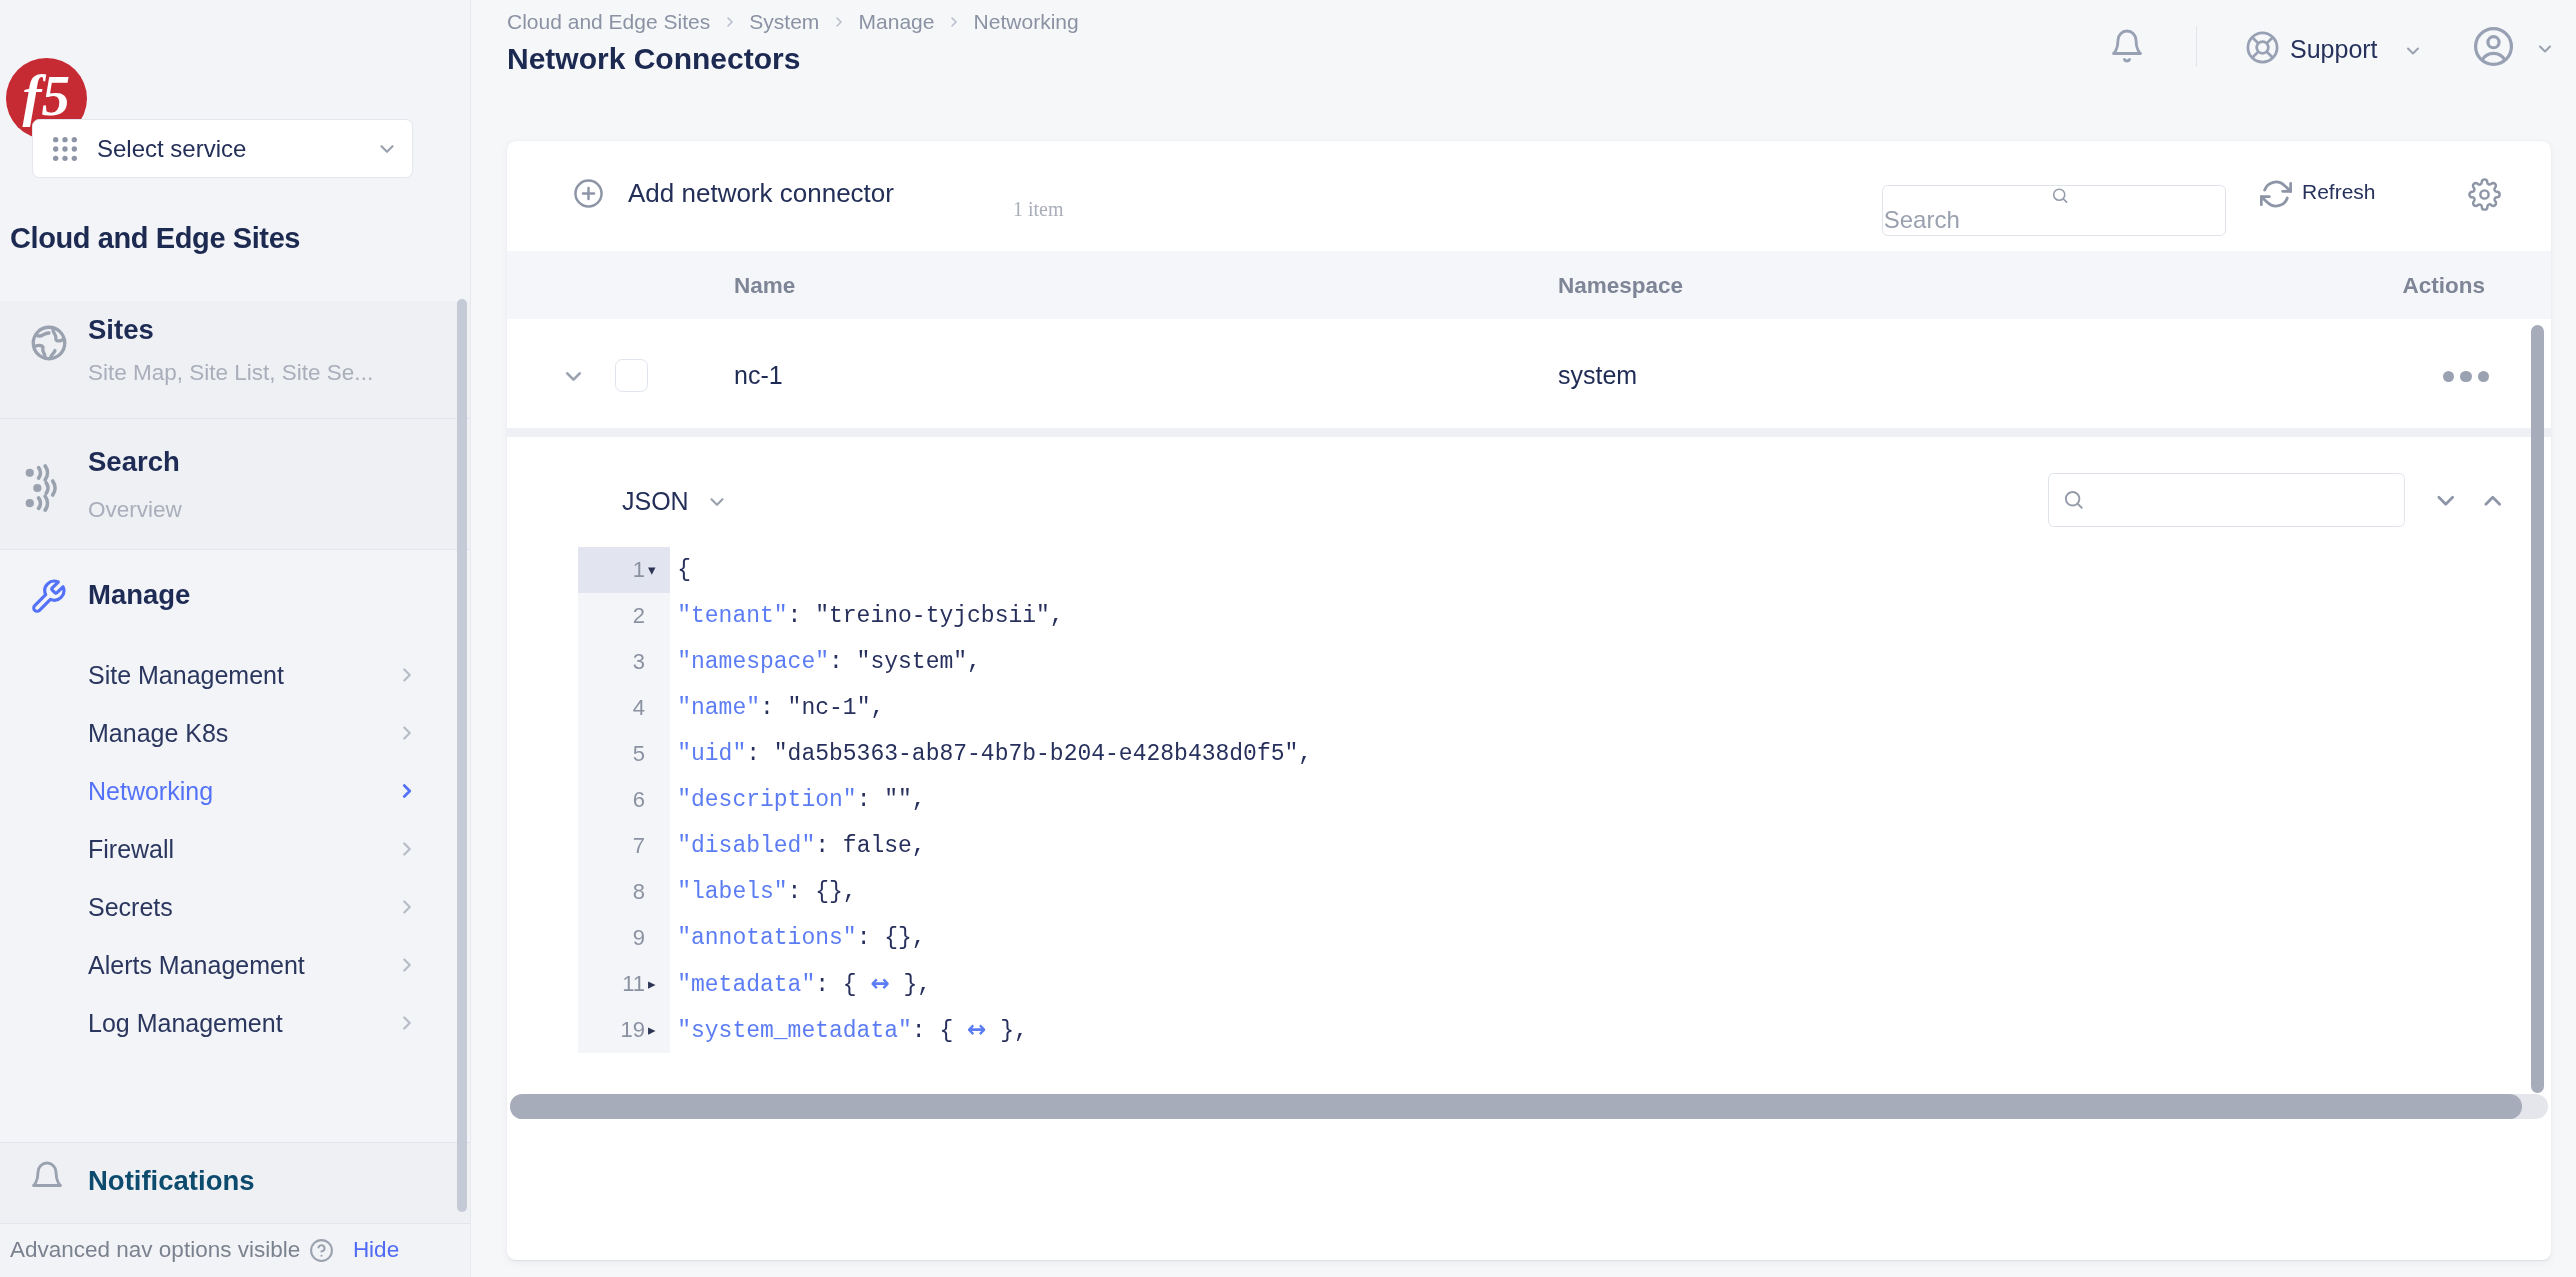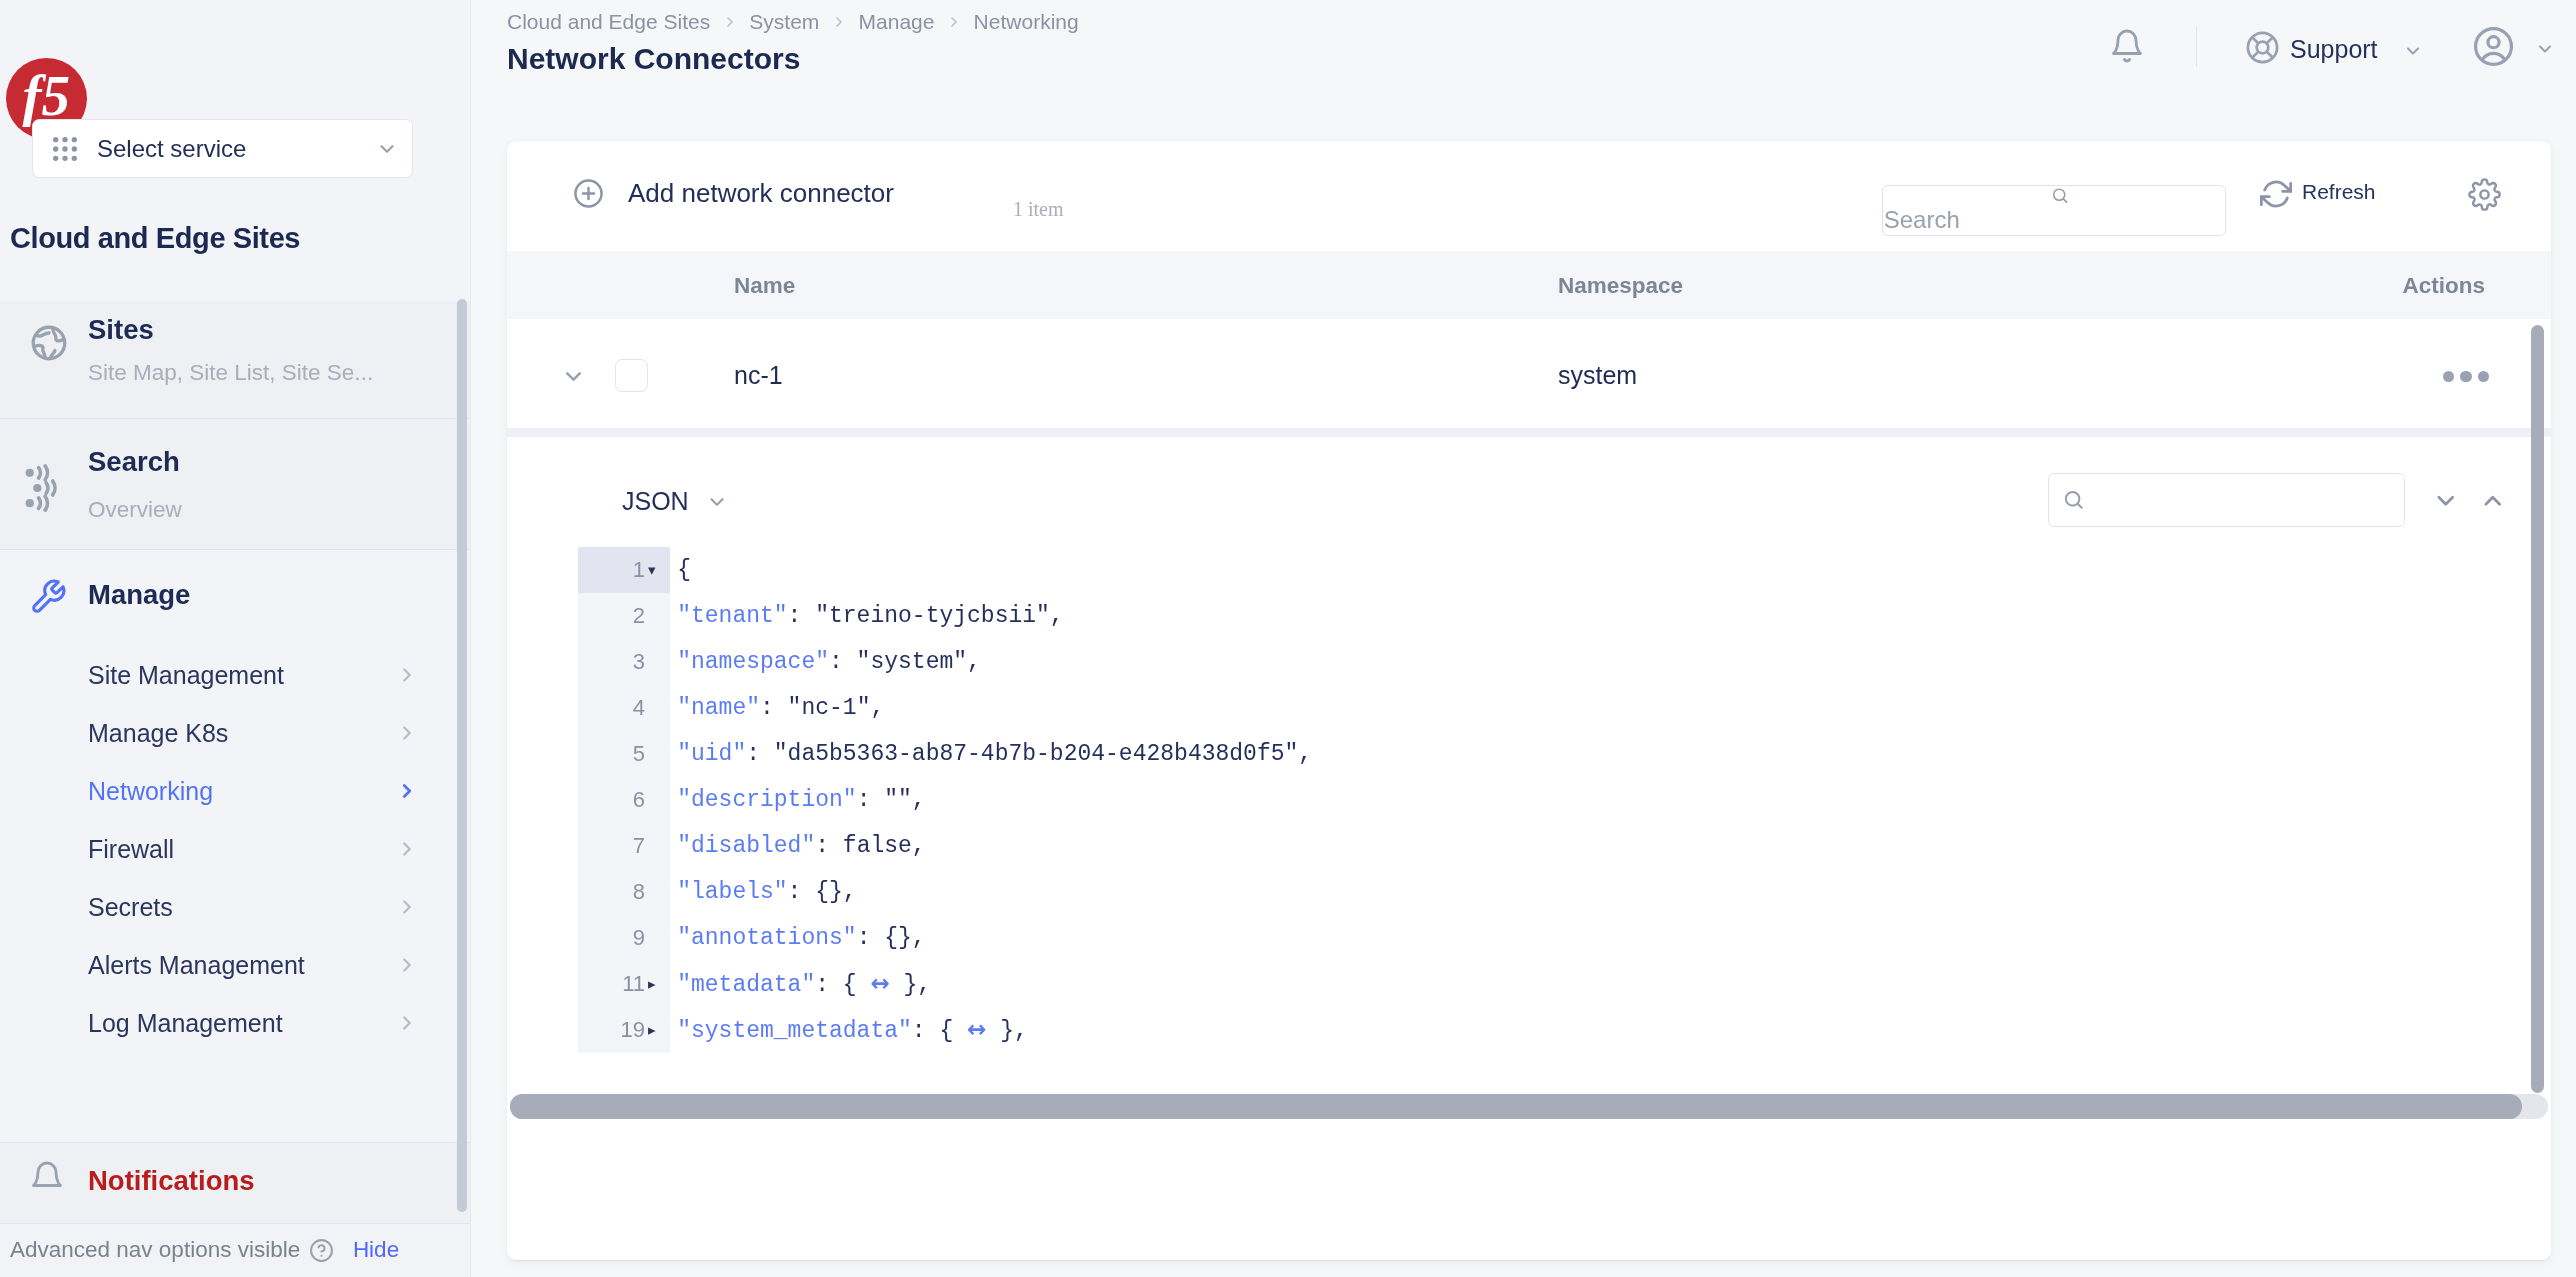--- a/index.html
+++ b/index.html
@@ -24,21 +24,21 @@
   #select-service .lbl{font-size:24px;color:#232f58;margin-left:16px;}
   #select-service .chev{margin-left:auto;margin-right:14.5px;}
   #side-heading{left:10px;top:222px;font-size:29px;font-weight:800;letter-spacing:-0.4px;color:#1c2950;}
   .mod-label{font-size:27.5px;font-weight:700;color:#1e2b54;}
   .mod-desc{font-size:22.5px;color:#a9aeba;}
   #manage-label{left:88px;top:579px;font-size:27.5px;font-weight:700;color:#1e2b54;}
   #side-menu{left:0;top:646px;width:470px;}
   .menu-item{height:58px;display:flex;align-items:center;padding-left:88px;padding-right:52px;cursor:pointer;font-size:25px;color:#2a365e;}
   .menu-item .mi-chev{margin-left:auto;}
   .menu-item.active{color:#5472f7;}
-  #notif-label{font-size:27.5px;font-weight:700;color:#b91c1c;}
+  #notif-label{font-size:27.5px;font-weight:700;color:#0c4a6e;}
   #side-footer{left:0;top:1223px;width:470px;height:54px;display:flex;align-items:center;}
   #adv-text{font-size:22.5px;color:#7b828f;margin-left:10px;}
   #hide-link{font-size:22.5px;color:#4f6af5;margin-left:19px;cursor:pointer;}
   #side-scroll{left:457px;top:299px;width:10px;height:913px;border-radius:5px;background:#c4cad6;}
   
   #breadcrumb{left:507px;top:5.8px;height:32px;display:flex;align-items:center;gap:11.6px;}
   .crumb{font-size:21px;color:#8a92a3;cursor:pointer;white-space:nowrap;}
   #page-title{left:507px;top:42px;font-size:30px;font-weight:600;color:#1c2950;}
   #top-divider{left:2196px;top:26px;width:1.4px;height:41px;background:#e2e5ec;}
   #support-label{left:2290px;top:35px;font-size:25px;color:#26325c;}

